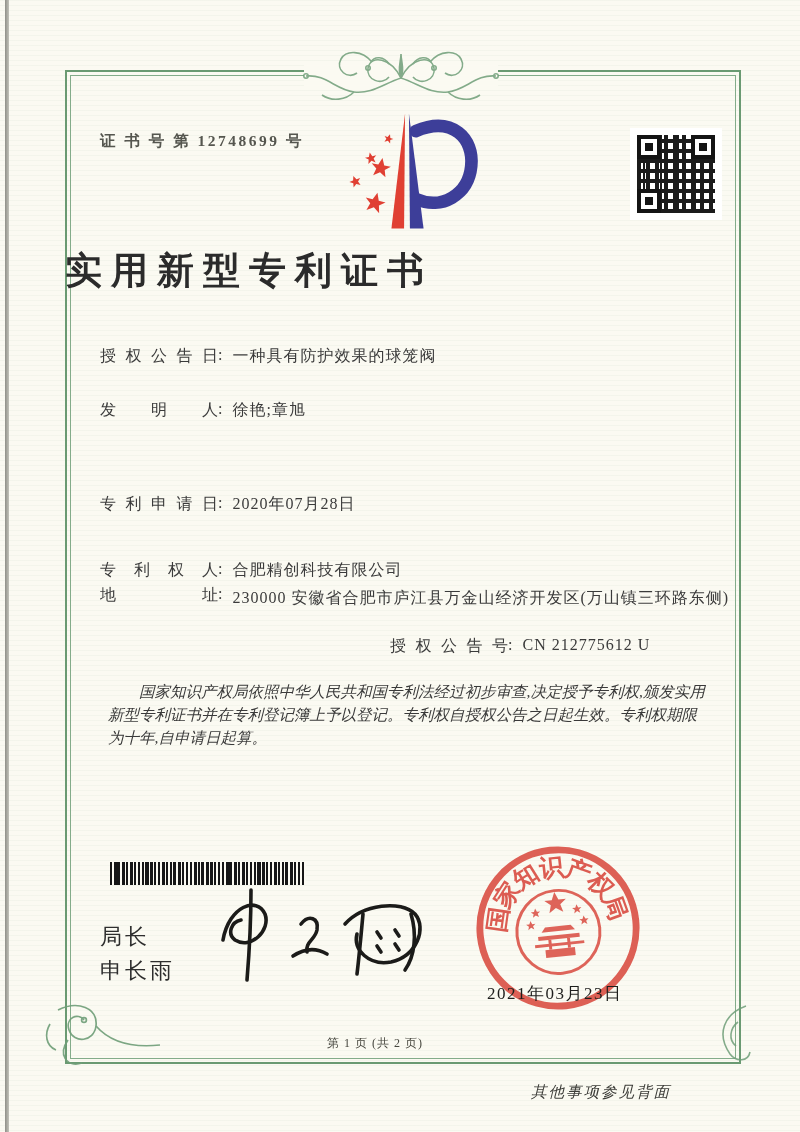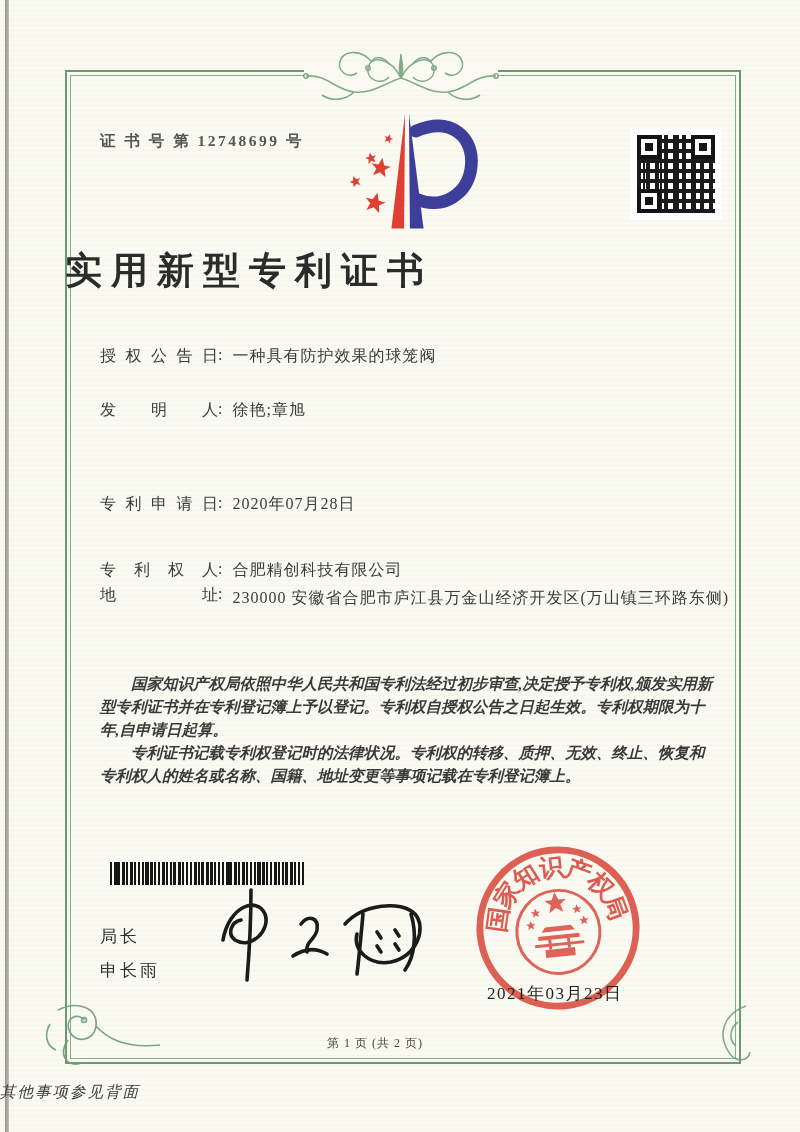--- a/index.html
+++ b/index.html
@@ -31,35 +31,35 @@
     font-size:37px;font-weight:600;letter-spacing:9px;color:#2b2b2b;}
   .field{position:absolute;left:100px;font-size:16px;color:#3b3b3b;white-space:nowrap;}
   .flabel{display:inline-block;width:118px;text-align:justify;text-align-last:justify;
     vertical-align:top;}
   .fcolon{display:inline-block;vertical-align:top;margin-right:10px;}
   .fvalue{display:inline-block;vertical-align:top;letter-spacing:1px;}
   .fvalue.wrap{white-space:normal;width:500px;line-height:25px;}
   .kai{font-style:italic;}
   .paras{position:absolute;left:100px;top:672px;width:616px;font-size:15.5px;
     line-height:23px;color:#3a3a3a;}
-  .paras p{margin:0;text-indent:2em;font-weight:bold;}
+  .paras p{margin:8px;text-indent:2em;}
   .barcode{position:absolute;left:110px;top:862px;width:196px;height:23px;background:#fbfaf2;
     background-image:
       repeating-linear-gradient(90deg,#161616 0 2px,transparent 2px 4px),
       repeating-linear-gradient(90deg,#161616 0 1px,transparent 1px 7px),
       repeating-linear-gradient(90deg,transparent 0 5px,#161616 5px 7px,transparent 7px 16px);}
   .signer{position:absolute;left:100px;top:920px;font-family:"Liberation Sans","DejaVu Sans",sans-serif;
-    font-size:17px;line-height:34px;color:#2e2e2e;letter-spacing:3px;}
+    font-size:22px;line-height:34px;color:#2e2e2e;letter-spacing:3px;}
   .signature{position:absolute;left:205px;top:880px;}
   .seal{position:absolute;left:470px;top:840px;transform:rotate(-6deg);opacity:0.94;}
   .seal-date{position:absolute;left:487px;top:982px;font-size:17px;letter-spacing:1.5px;
     color:#1e1e1c;}
   .page-info{position:absolute;left:65px;top:1035px;width:620px;text-align:center;
     font-size:12px;letter-spacing:1px;color:#47473f;}
-  .back-note{position:absolute;left:0;top:1082px;width:671px;text-align:left;
+  .back-note{position:absolute;left:0;top:1082px;width:671px;text-align:right;
     font-size:15.5px;letter-spacing:2px;color:#3c3c38;}
 </style>
 </head>
 <body>
 
 <div class="page">
 
   <div class="scan-edge"></div>
 
   <div class="frame">
@@ -142,24 +142,26 @@
   <div class="field" style="top:494px;">
     <span class="flabel">专利申请日</span><span class="fcolon">:</span><span class="fvalue">2020年07月28日</span>
   </div>
   <div class="field" style="top:560px;">
     <span class="flabel">专利权人</span><span class="fcolon">:</span><span class="fvalue">合肥精创科技有限公司</span>
   </div>
   <div class="field" style="top:585px;">
     <span class="flabel">地址</span><span class="fcolon">:</span><span class="fvalue wrap">230000 安徽省合肥市庐江县万金山经济开发区(万山镇三环路东侧)</span>
   </div>
 
+  <div class="field" style="left:390px;top:636px;">
+    <span class="flabel">授权公告号</span><span class="fcolon">:</span><span class="fvalue">CN 212775612 U</span>
+  </div>
 
   <div class="paras kai">
     <p>国家知识产权局依照中华人民共和国专利法经过初步审查,决定授予专利权,颁发实用新型专利证书并在专利登记簿上予以登记。专利权自授权公告之日起生效。专利权期限为十年,自申请日起算。</p>
-    <p>专利证书记载专利权登记时的法律状况。专利权的转移、质押、无效、终止、恢复和专利权人的姓名或名称、国籍、地址变更等事项记载在专利登记簿上。</p>
   </div>
 
   <div class="barcode"></div>
 
   <div class="signer">
     <div>局长</div>
     <div>申长雨</div>
   </div>
 
   <svg class="signature" width="230" height="108" viewBox="0 0 230 108">

